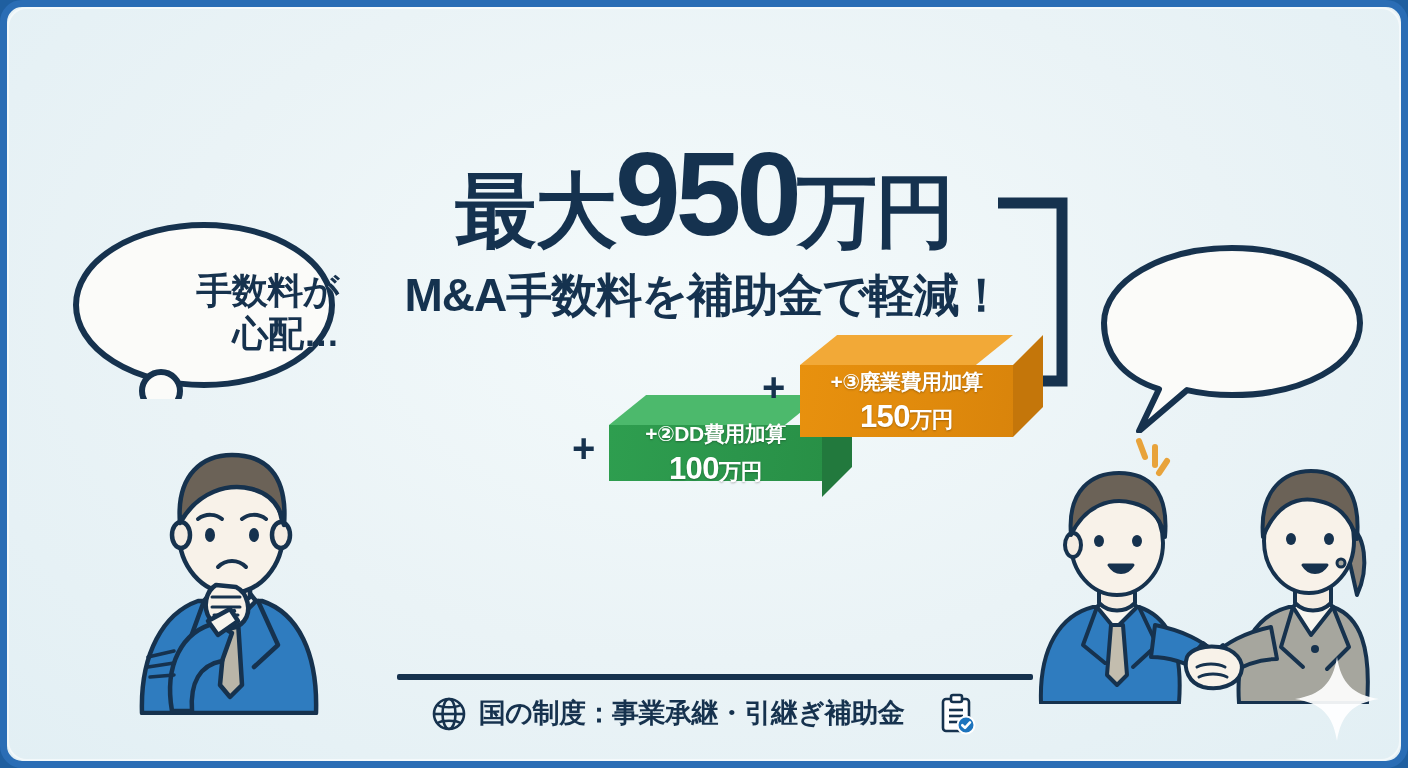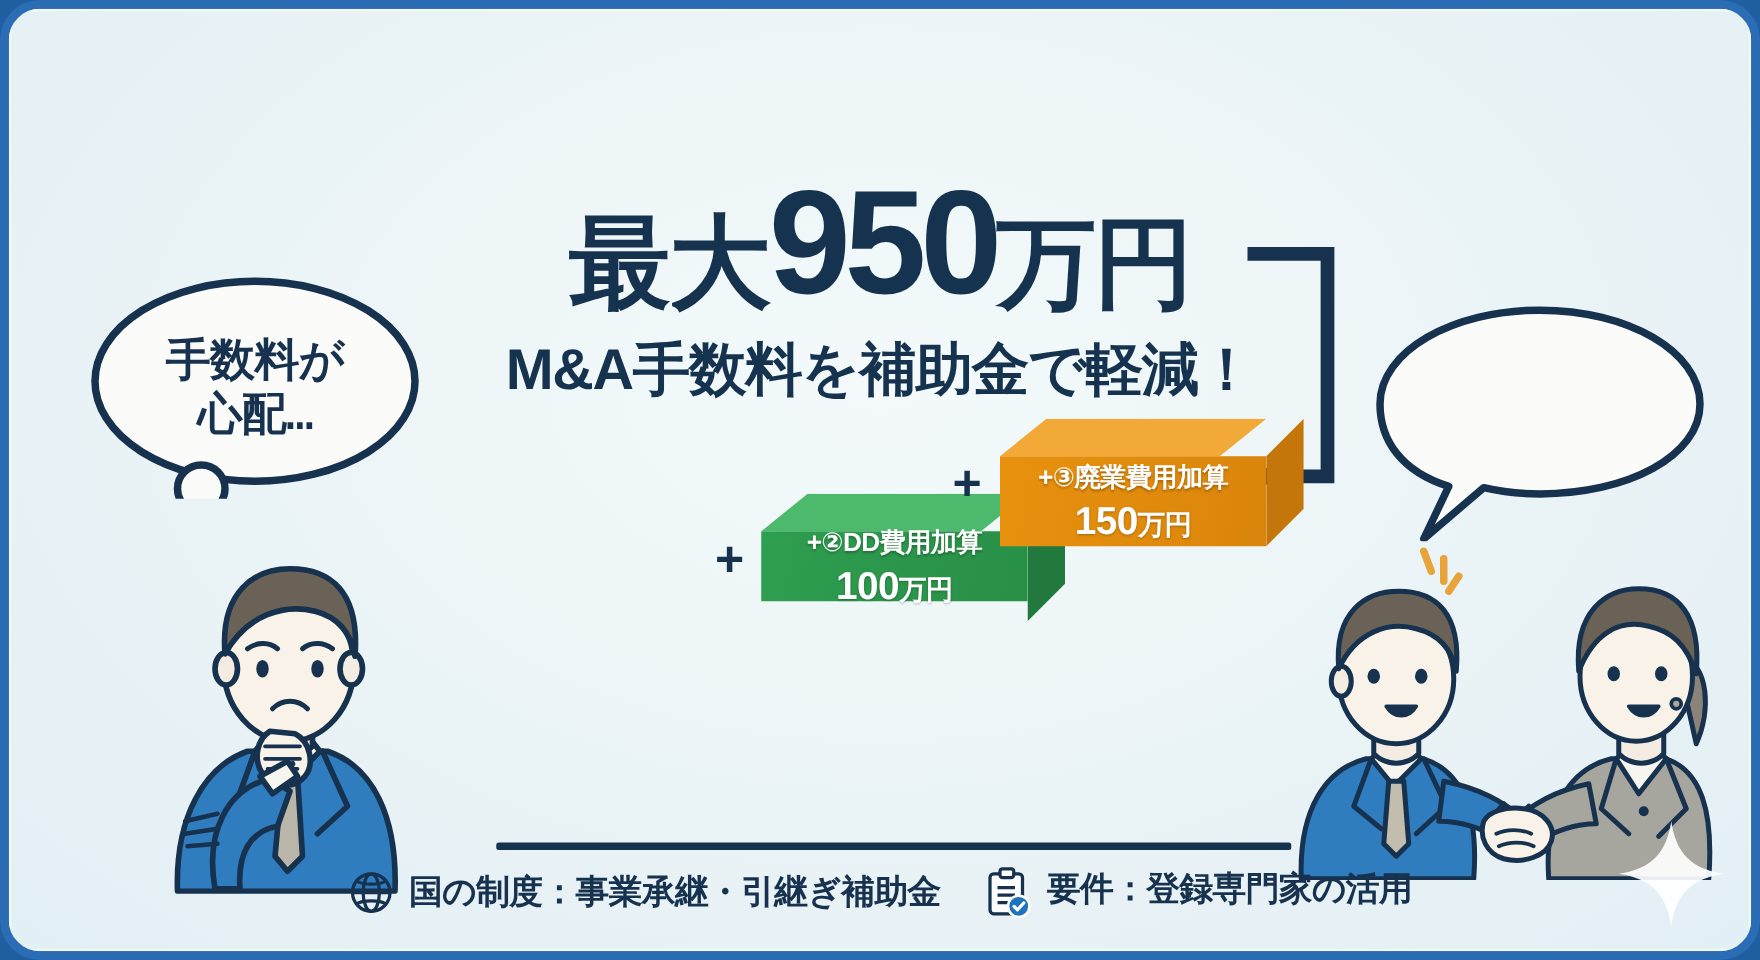--- a/index.html
+++ b/index.html
@@ -6,21 +6,21 @@
   html,body{margin:0;padding:0;}
   body{
     width:1408px;height:768px;overflow:hidden;
     font-family:"Liberation Sans","DejaVu Sans",sans-serif;
     background:#1f5fa0;
   }
   #frame{
     position:relative;width:1408px;height:768px;
     box-sizing:border-box;
     border:7px solid #2a6db5;
-    border-radius:32px;
+    border-radius:22px;
     background:radial-gradient(ellipse at 50% 40%, #f4fafb 0%, #eaf3f6 55%, #e2eff4 100%);
     overflow:hidden;
   }
   #frame::after{
     content:"";position:absolute;inset:0;border-radius:20px;
     box-shadow:inset 0 0 0 2px rgba(255,255,255,.55);
     pointer-events:none;
   }
 
   
@@ -77,24 +77,23 @@
   .plus{
     position:absolute;color:#16324e;font-size:40px;font-weight:900;line-height:1;
   }
   #plus-1{left:565px;top:421px;}
   #plus-2{left:755px;top:360px;}
 
   
   .bubble{position:absolute;}
   .bubble-txt{
     position:absolute;left:0;right:0;top:0;bottom:0;
-    display:flex;flex-direction:column;align-items:center;justify-content:center;
+    display:flex;flex-direction:column;align-items:flex-end;justify-content:center;
     color:#16324e;font-weight:900;letter-spacing:-.5px;line-height:1.2;
     text-shadow:0 1px 0 rgba(255,255,255,.6);
-    font-family:Liberation Mono, monospace;
   }
   #bubble-left{left:62px;top:212px;width:270px;height:180px;}
   #bubble-left .bubble-txt{font-size:36px;top:6px;}
   #bubble-right{left:1090px;top:236px;width:270px;height:164px;}
   #bubble-right .bubble-txt{font-size:34px;top:-6px;}
 
   
   .footer{
     position:absolute;left:0;right:0;top:686px;
     display:flex;align-items:center;justify-content:center;gap:34px;
@@ -301,21 +300,20 @@
         <g stroke="#16324e" stroke-width="2.6" fill="none" stroke-linejoin="round">
           <rect x="5" y="6" width="26" height="32" rx="3" fill="#ffffff"></rect>
           <rect x="13" y="2" width="11" height="7" rx="2" fill="#ffffff"></rect>
           <line x1="11" y1="17" x2="25" y2="17"></line>
           <line x1="11" y1="23" x2="25" y2="23"></line>
           <line x1="11" y1="29" x2="20" y2="29"></line>
         </g>
         <circle cx="28" cy="32" r="8.5" fill="#1d74bd" stroke="#ffffff" stroke-width="2"></circle>
         <path d="M24.3 32.2 L27 34.8 L32 29.4" fill="none" stroke="#ffffff" stroke-width="2.6" stroke-linecap="round" stroke-linejoin="round"></path>
       </svg>
-      <span class="foot-text">要件：登録専門家の活用</span>
     </div>
   </div>
 
   <svg class="sparkle" viewBox="0 0 92 92">
     <path d="M46 4 C50 30 62 42 88 46 C62 50 50 62 46 88 C42 62 30 50 4 46 C30 42 42 30 46 4 Z" fill="#ffffff" opacity="0.92"></path>
   </svg>
 
 </div>
 
 </body></html>

